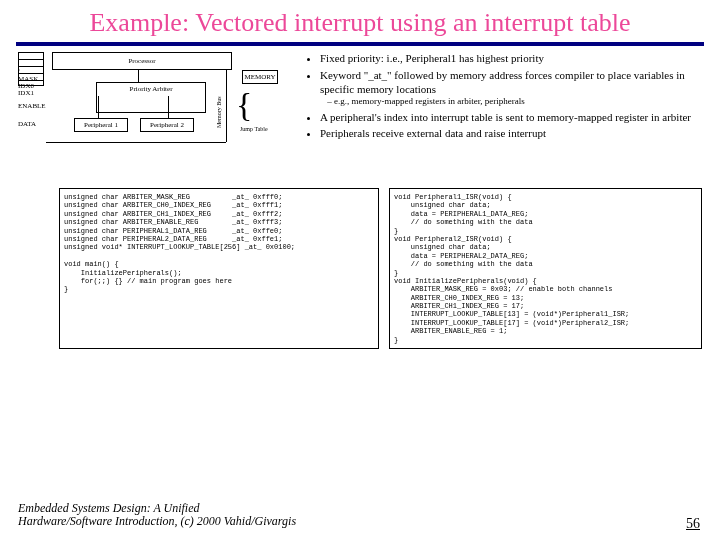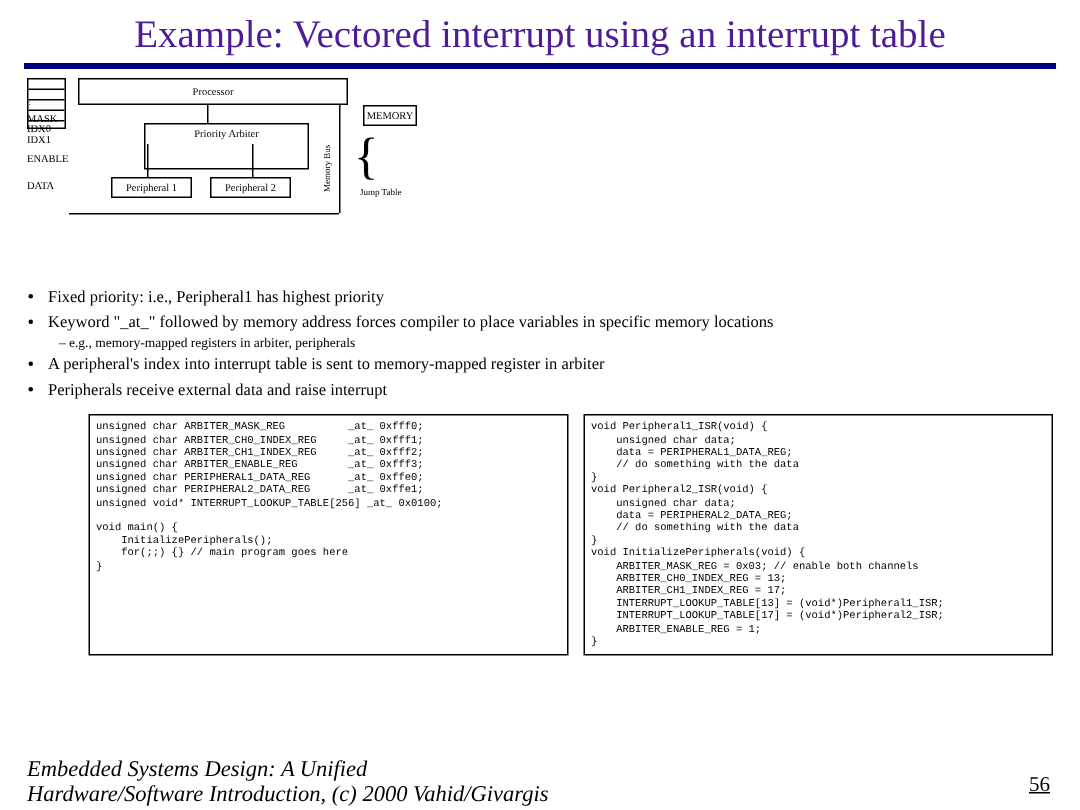--- a/index.html
+++ b/index.html
@@ -14,31 +14,31 @@
   }
   .slide {
     width: 720px;
     height: 540px;
     position: relative;
   }
   .title {
     text-align: center;
     font-size: 26px;
     padding: 8px 20px 4px;
-    color: #4c1d95;
+    color: #ec4899;
   }
   .title-rule {
     margin: 0 16px;
     height: 4px;
     background: #000080;
     border-top: 1px solid #000080;
     border-bottom: 1px solid #000080;
   }
   .content { position: relative; padding: 6px 18px 0; }
-  .cols { display: flex; gap: 10px; flex-direction: column; }
+  .cols { display: flex; gap: 10px; }
 
   
   .diagram {
     width: 278px;
     height: 130px;
     position: relative;
     font-size: 7px;
     border: 0;
   }
   .box { position: absolute; border: 1px solid #000; background: #fff; text-align: center; }
@@ -75,24 +75,24 @@
     line-height: 1.2;
     padding: 4px;
     white-space: pre;
     overflow: hidden;
   }
   .code-left  { width: 320px; }
   .code-right { flex:1; }
 
   .footer {
     position: absolute;
-    bottom: 2px;
+    bottom: 12px;
     left: 18px;
     font-style: italic;
-    font-size: 15px;
+    font-size: 12px;
     line-height: 1.1;
   }
   .pagenum {
     position: absolute;
     bottom: 8px;
     right: 20px;
     font-size: 14px;
     text-decoration: underline;
   }
 </style>

